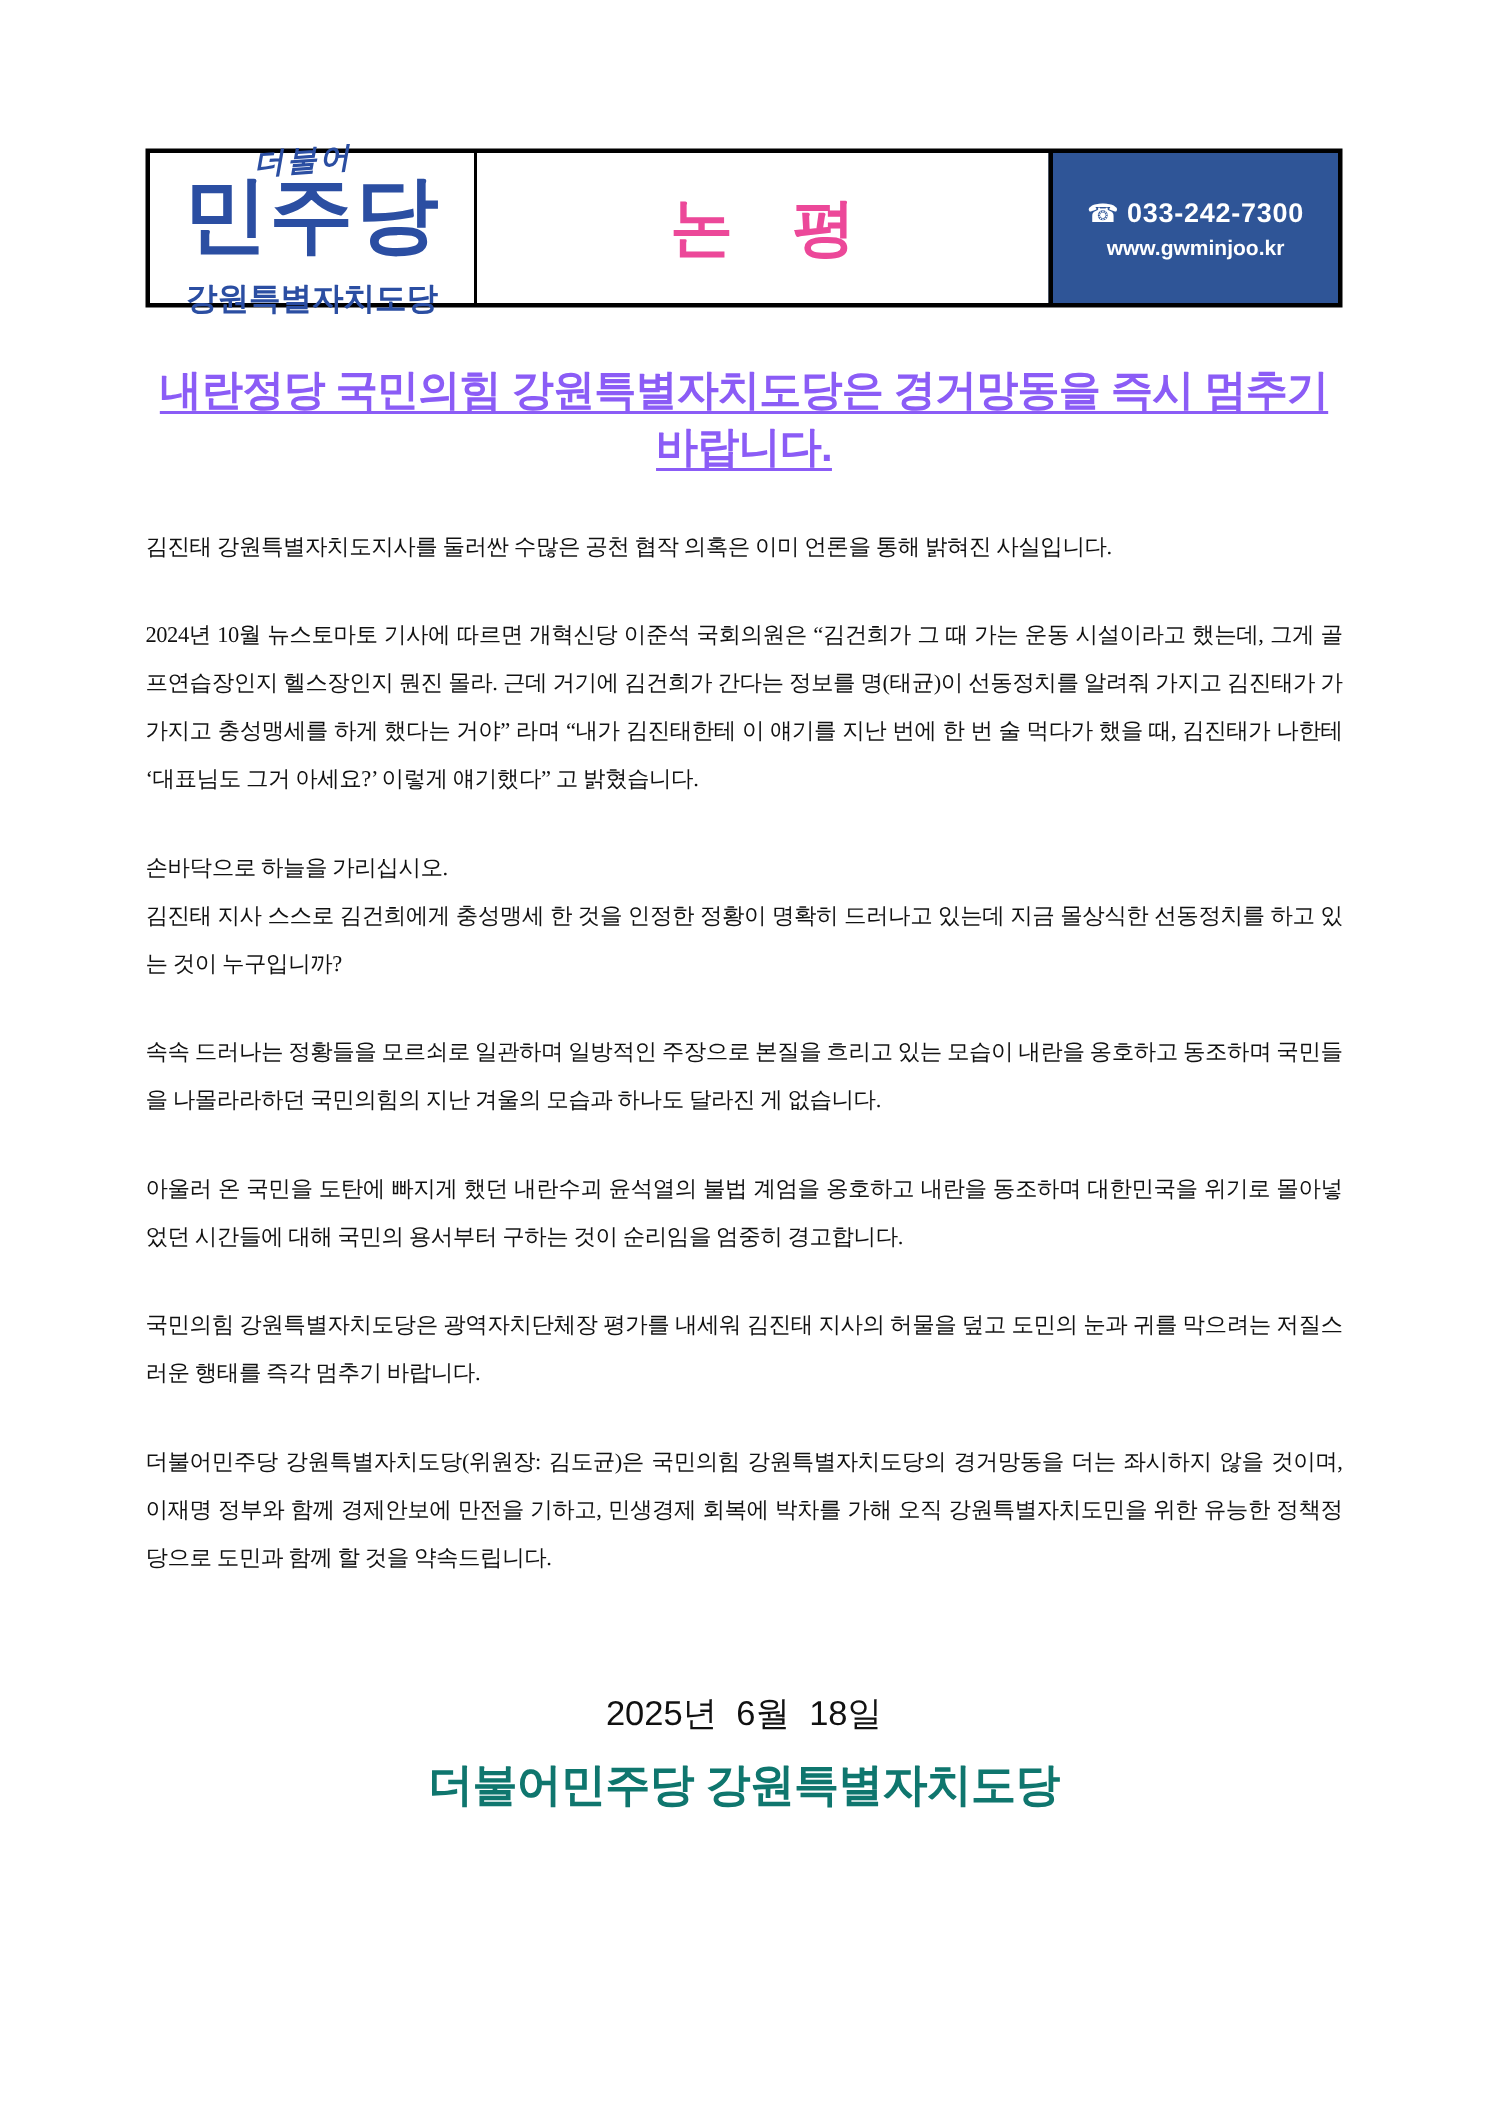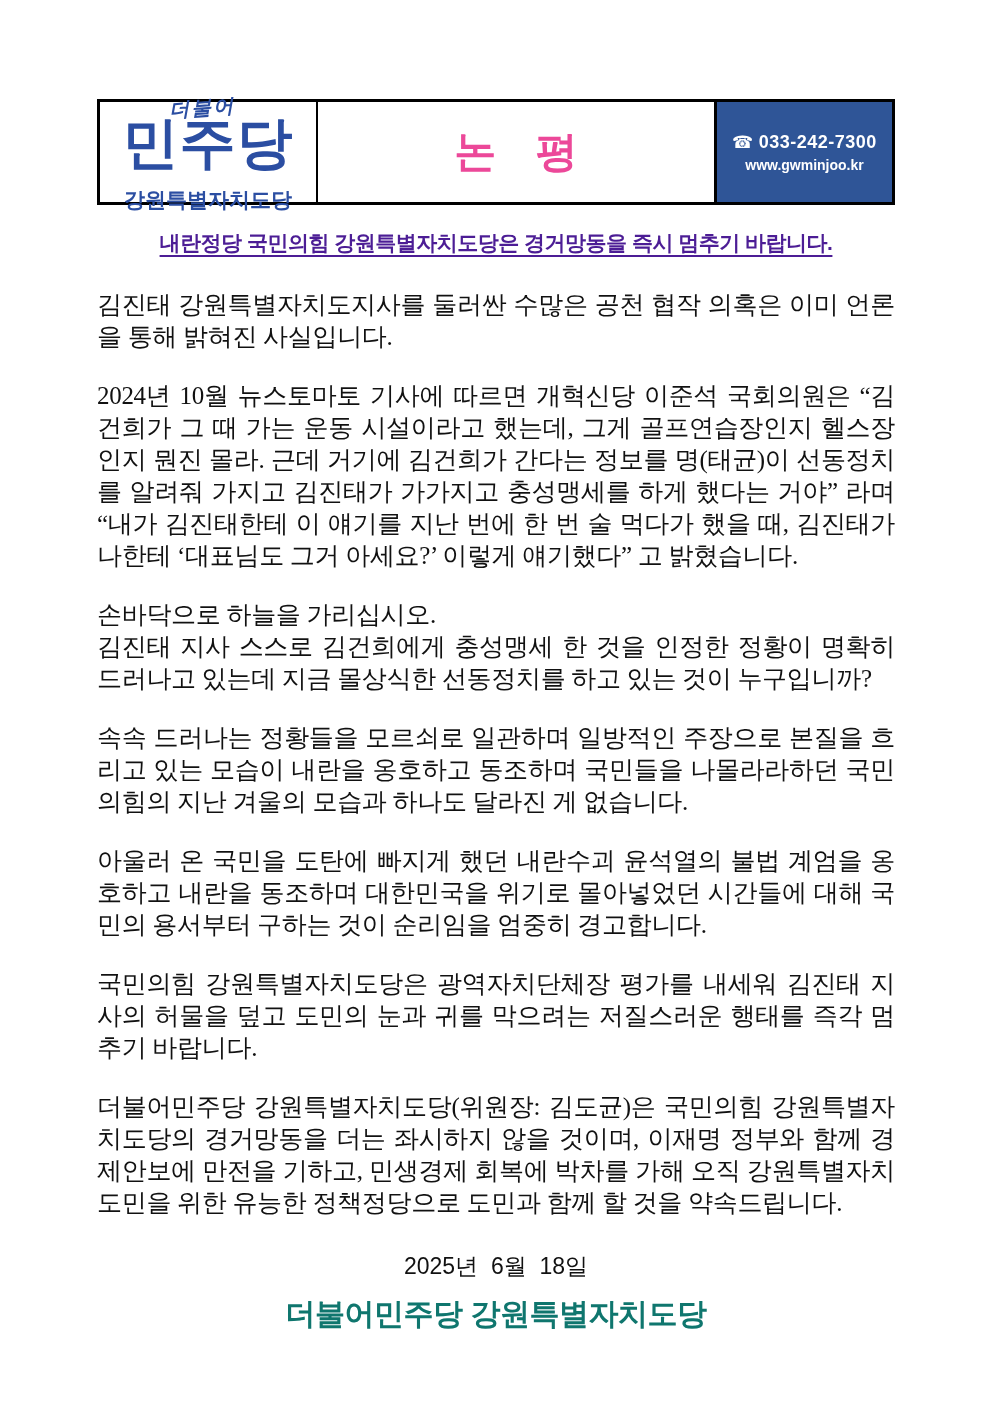--- a/index.html
+++ b/index.html
@@ -51,64 +51,64 @@
   .type-cell {
     flex: 1;
     display: flex; align-items: center; justify-content: center;
   }
   .doc-type {
     font-family: "Liberation Sans", "DejaVu Sans", sans-serif;
     font-size: 42px; font-weight: 900; color: #ec4899;
     letter-spacing: 14px; text-indent: 14px;
   }
   .contact-cell {
-    width: 178px;
+    width: 193px;
     background: #2f5597;
     border-left: 3px solid #000;
     display: flex; flex-direction: column;
     align-items: center; justify-content: center;
     color: #ffffff;
     font-family: "Liberation Sans", "DejaVu Sans", sans-serif;
     font-weight: bold;
   }
   .phone-line { font-size: 18px; letter-spacing: 0.5px; white-space: pre; }
   .phone-icon { font-size: 17px; margin-right: 5px; }
   .website {
     font-size: 14px; margin-top: 4px;
     text-decoration-color: #2222ee;
     text-decoration-thickness: 2px;
     text-underline-offset: 3px;
     cursor: pointer;
   }
 
   
   .headline {
-    margin-top: 24px;
+    margin-top: 36px;
     text-align: center;
     font-family: "Liberation Sans", "DejaVu Sans", sans-serif;
-    font-size: 21px; font-weight: 900; color: #4c1d95;
+    font-size: 28px; font-weight: 900; color: #8b5cf6;
     text-decoration: underline;
     text-decoration-thickness: 2px;
     text-underline-offset: 5px;
     letter-spacing: -0.5px;
   }
 
   
   .body-text { margin-top: 32px; }
   .para {
-    font-size: 25px;
+    font-size: 15px;
     line-height: 32px;
     text-align: justify;
     margin: 0 0 27px 0;
     white-space: pre-wrap;
     letter-spacing: -0.3px;
   }
 
   
-  .footer { margin-top: 32px; text-align: center; }
+  .footer { margin-top: 72px; text-align: center; }
   .footer-date {
     font-family: "Liberation Sans", "DejaVu Sans", sans-serif;
     font-size: 23px; color: #111;
     white-space: pre;
   }
   .footer-org {
     margin-top: 12px;
     font-family: "Liberation Sans", "DejaVu Sans", sans-serif;
     font-size: 30px; font-weight: 900; color: #0f766e;
     letter-spacing: -0.5px;

